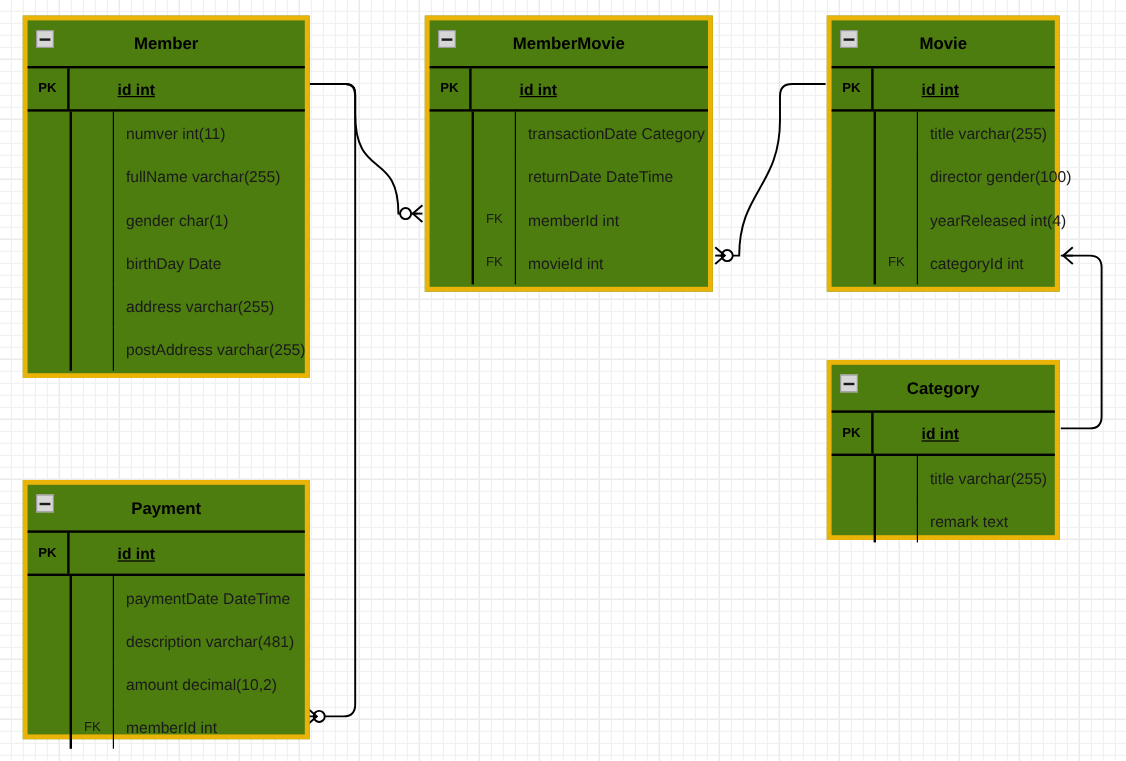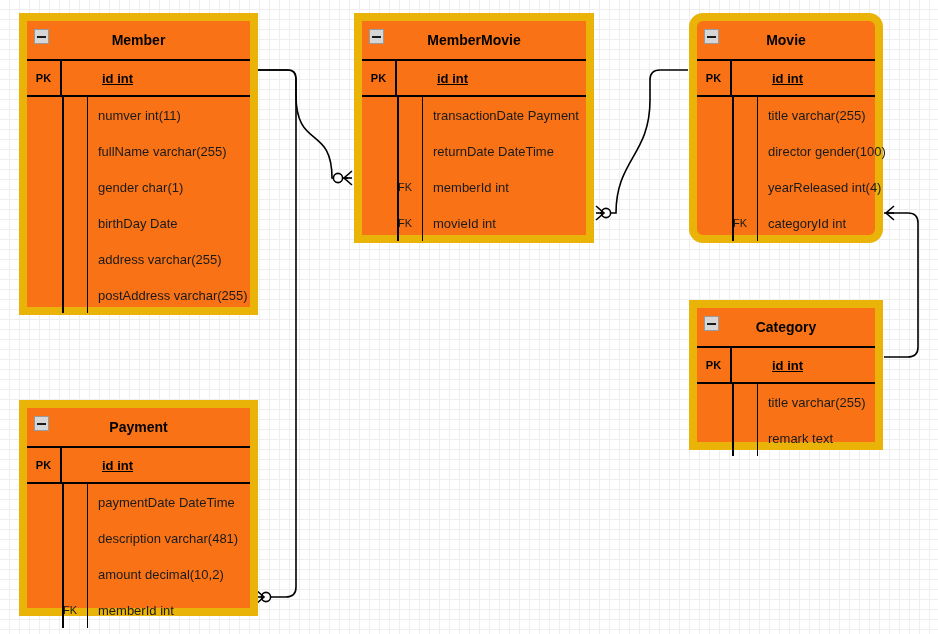--- a/index.html
+++ b/index.html
@@ -24,22 +24,22 @@
     background-position:-1px -1px,-1px -1px,-1px -1px,-1px -1px;
   }
   
   #links{position:absolute;left:0;top:0;width:938px;height:634px;pointer-events:none;}
   #links path, #links line, #links polyline{fill:none;stroke:#000000;stroke-width:1.6;}
   #links circle{fill:#ffffff;stroke:#000000;stroke-width:1.6;}
   
   .entity{
     position:absolute;
     box-sizing:border-box;
-    background:#f97316;
-    border:8px solid #eab308;
+    background:#4d7c0f;
+    border:4px solid #eab308;
     color:#1a1a1a;
   }
   .ent-title{
     position:relative;
     height:40px;
     border-bottom:2px solid #000000;
     display:flex;align-items:center;justify-content:center;
     font-size:14px;font-weight:bold;color:#000000;
     box-sizing:border-box;
   }
@@ -58,20 +58,21 @@
     height:36px;
     border-bottom:2px solid #000000;
     display:flex;align-items:center;
     box-sizing:border-box;
   }
   .attrs{position:relative;}
   .attrrow{
     height:36px;
     display:flex;align-items:center;
     box-sizing:border-box;
+    padding-left:11px;
   }
   .keycell{
     width:35px;flex:0 0 35px;
     text-align:center;
     font-size:11px;font-weight:bold;color:#000000;
     box-sizing:border-box;
   }
   .pkrow .keycell{border-right:2px solid #000000;height:100%;line-height:34px;}
   .attrrow .keycell{
     font-weight:normal;color:#1a1a1a;
@@ -168,38 +169,38 @@
     <span class="collapse-icon"></span>
     <span>MemberMovie</span>
   </div>
   <div class="pkrow">
     <span class="keycell">PK</span>
     <span class="namecell">id int</span>
   </div>
   <div class="attrs">
     <div class="attrrow">
       <span class="keycell"></span>
-      <span class="namecell">transactionDate Payment</span>
+      <span class="namecell">transactionDate Category</span>
     </div>
     <div class="attrrow">
       <span class="keycell"></span>
       <span class="namecell">returnDate DateTime</span>
     </div>
     <div class="attrrow">
       <span class="keycell">FK</span>
       <span class="namecell">memberId int</span>
     </div>
     <div class="attrrow">
       <span class="keycell">FK</span>
       <span class="namecell">movieId int</span>
     </div>
   </div>
 </div>
 
-<div class="entity" id="e-movie" style="left:689px;top:13px;width:194px;height:230px;border-radius:14px;">
+<div class="entity" id="e-movie" style="left:689px;top:13px;width:194px;height:230px;">
   <div class="ent-title">
     <span class="collapse-icon"></span>
     <span>Movie</span>
   </div>
   <div class="pkrow">
     <span class="keycell">PK</span>
     <span class="namecell">id int</span>
   </div>
   <div class="attrs">
     <div class="attrrow">

